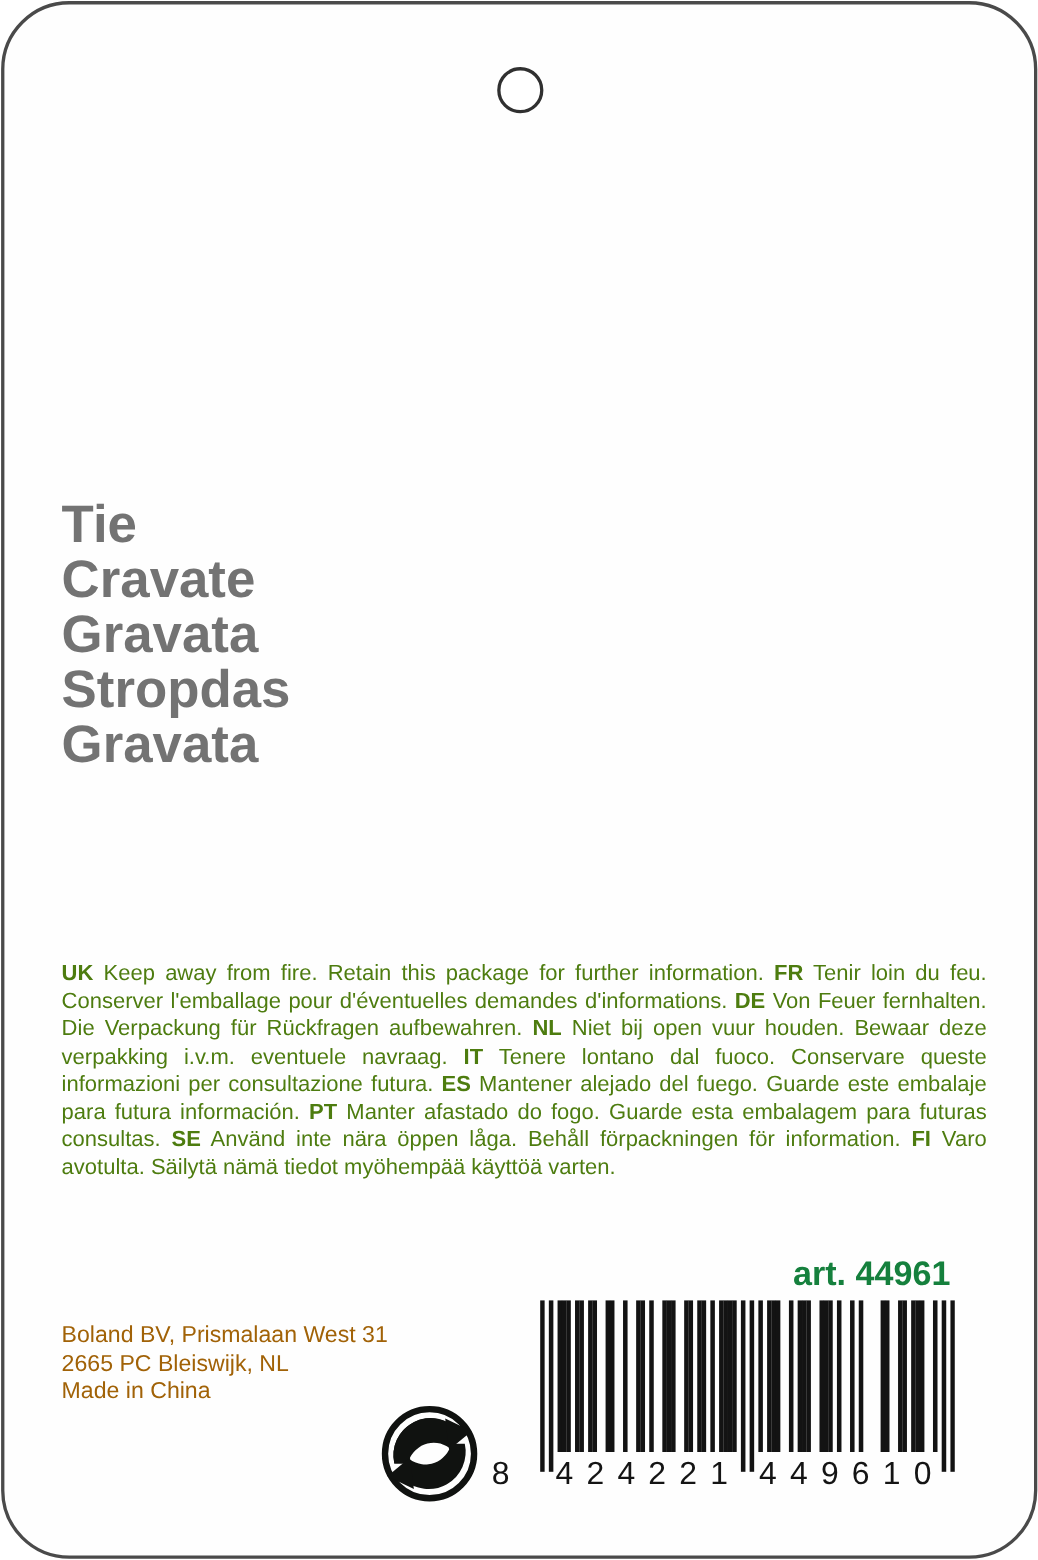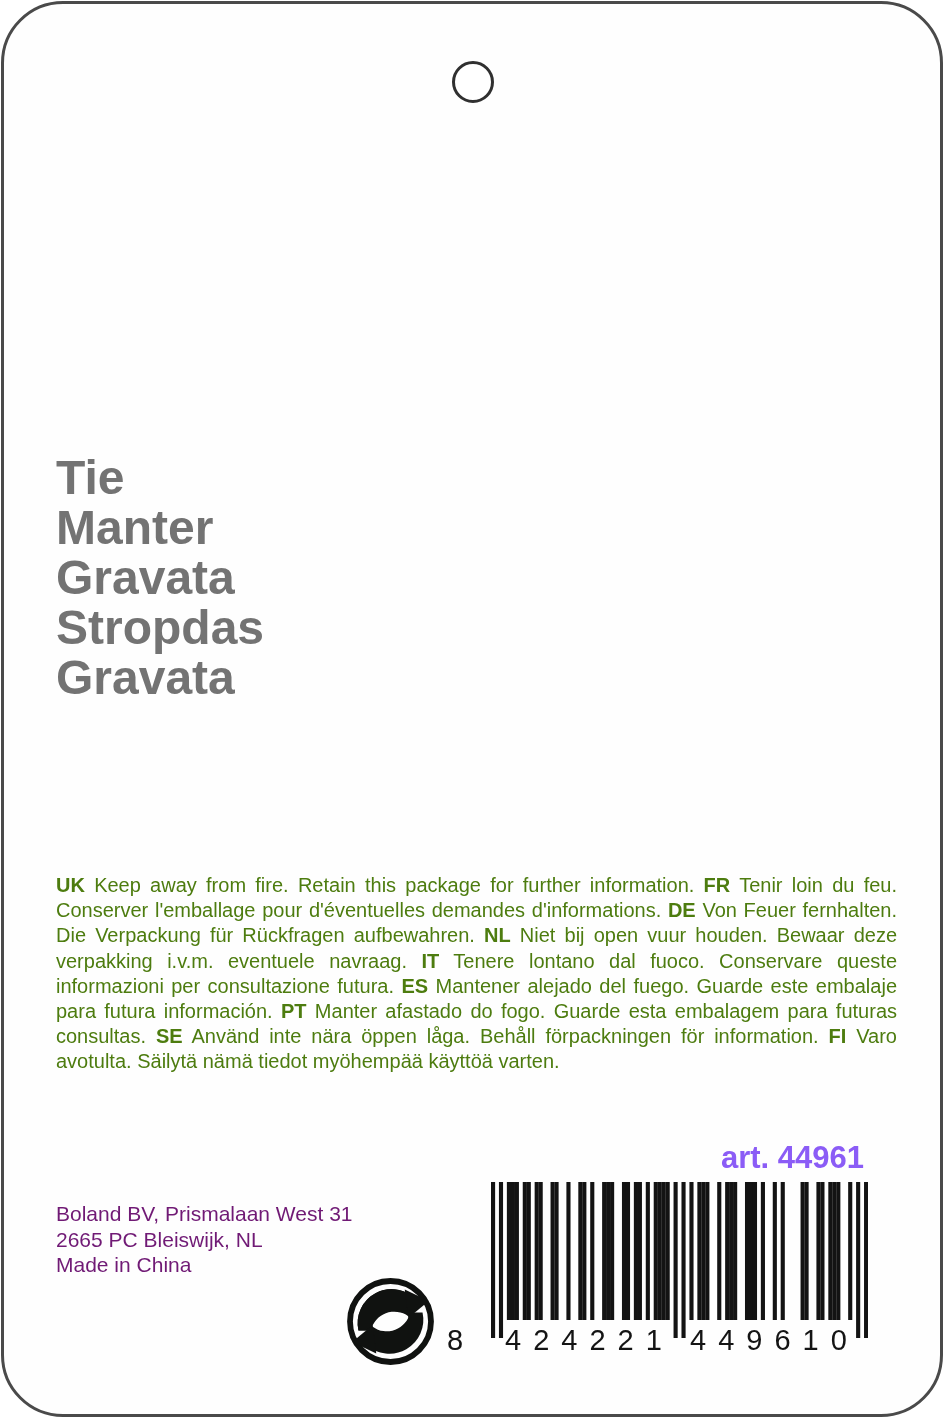--- a/index.html
+++ b/index.html
@@ -22,43 +22,43 @@
     position:absolute;left:52px;top:449px;
     font-weight:700;font-size:48px;line-height:50px;color:#737373;
   }
   .warning{
     position:absolute;left:52px;top:849px;width:841px;
     font-size:20px;line-height:25.2px;text-align:justify;color:#4d7c0f;
   }
   .warning b{font-weight:700;}
   .artno{
     position:absolute;left:480px;top:1136px;width:380px;
-    text-align:right;font-weight:700;font-size:31px;color:#8b5cf6;
+    text-align:right;font-weight:700;font-size:31px;color:#15803d;
   }
   .addr{
     position:absolute;left:52px;top:1197px;
-    font-size:21px;line-height:25.5px;color:#701a75;
+    font-size:21px;line-height:25.5px;color:#a16207;
   }
   .barcode-svg{position:absolute;left:487px;top:1178px;}
   .bc-digit{position:absolute;top:1320px;font-size:29px;color:#141414;}
   .bc-first{left:443px;}
   .bc-left{left:501px;width:180px;letter-spacing:12px;}
   .bc-right{left:686px;width:180px;letter-spacing:12px;}
   .greendot{position:absolute;left:342px;top:1273px;width:89px;height:89px;}
 </style>
 </head>
 <body>
 
 <div class="card">
 
   <div class="hole"></div>
 
   <div class="titles">
     <div>Tie</div>
-    <div>Manter</div>
+    <div>Cravate</div>
     <div>Gravata</div>
     <div>Stropdas</div>
     <div>Gravata</div>
   </div>
 
   <p class="warning"><b>UK</b> <span>Keep away from fire. Retain this package for further information.</span> <b>FR</b> <span>Tenir loin du feu. Conserver l'emballage pour d'éventuelles demandes d'informations.</span> <b>DE</b> <span>Von Feuer fernhalten. Die Verpackung für Rückfragen aufbewahren.</span> <b>NL</b> <span>Niet bij open vuur houden. Bewaar deze verpakking i.v.m. eventuele navraag.</span> <b>IT</b> <span>Tenere lontano dal fuoco. Conservare queste informazioni per consultazione futura.</span> <b>ES</b> <span>Mantener alejado del fuego. Guarde este embalaje para futura información.</span> <b>PT</b> <span>Manter afastado do fogo. Guarde esta embalagem para futuras consultas.</span> <b>SE</b> <span>Använd inte nära öppen låga. Behåll förpackningen för information.</span> <b>FI</b> <span>Varo avotulta. Säilytä nämä tiedot myöhempää käyttöä varten.</span></p>
 
   <div class="artno">art. 44961</div>
 
   <div class="addr">

